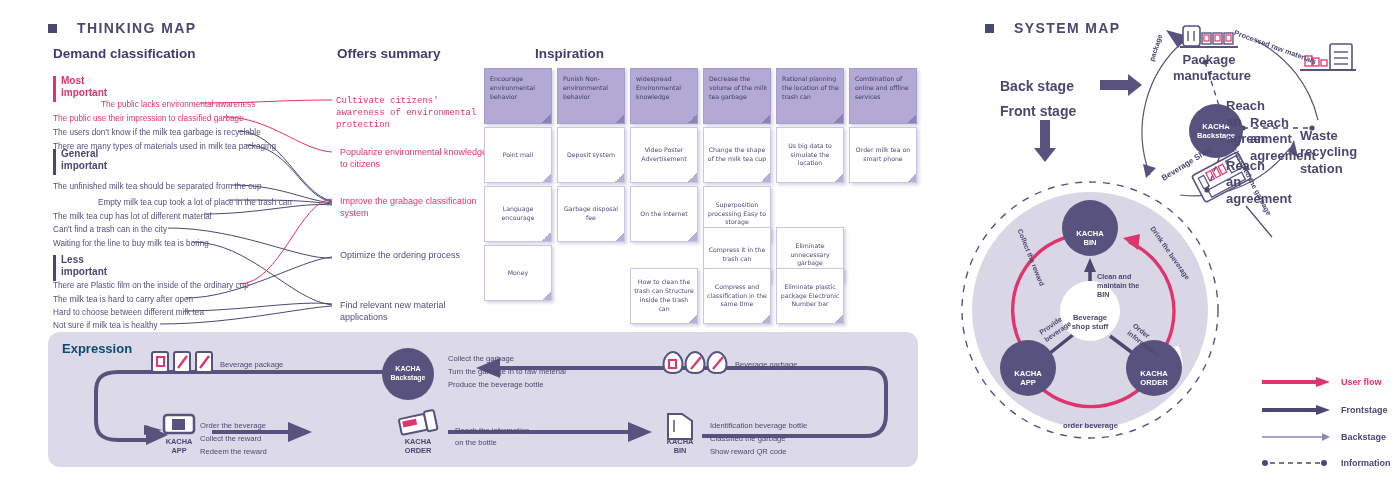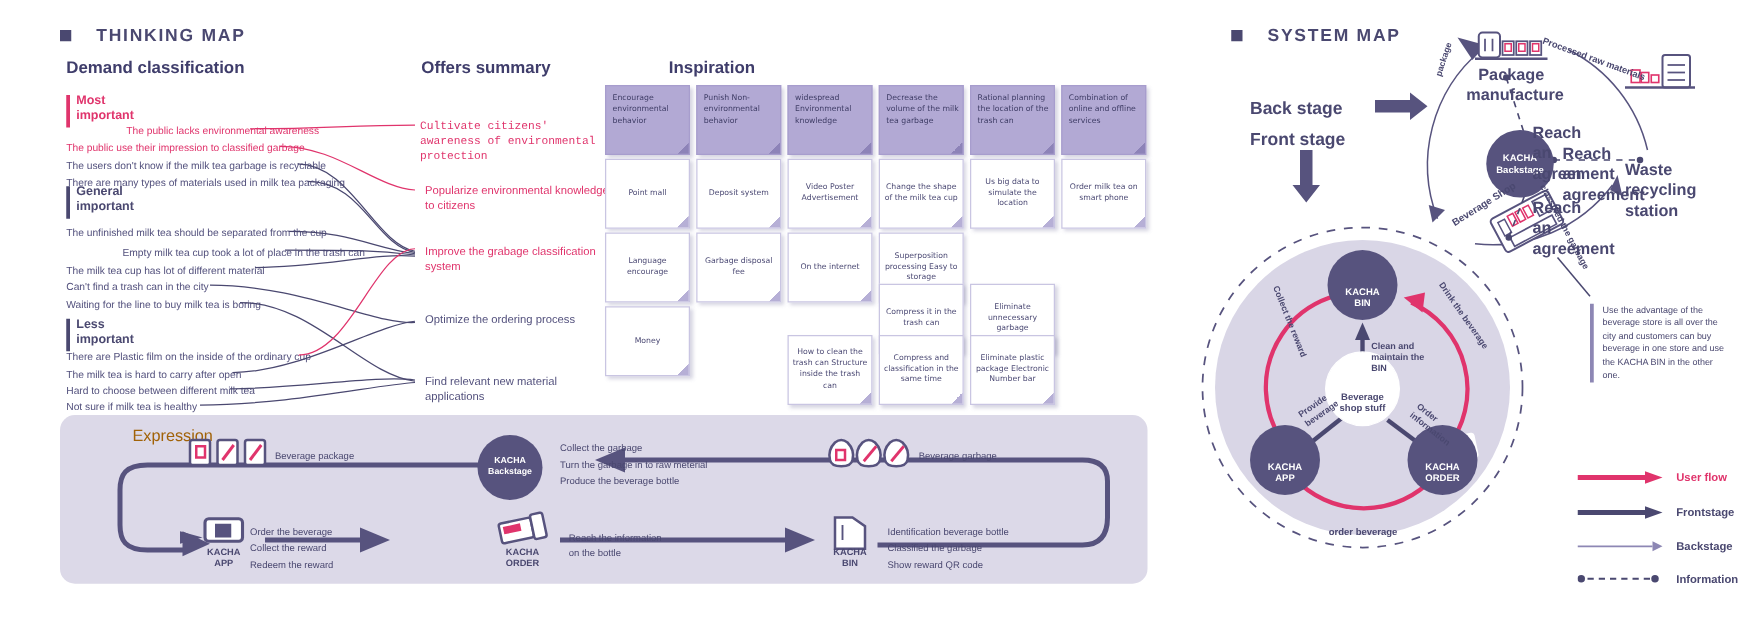--- a/index.html
+++ b/index.html
@@ -85,21 +85,21 @@
     background:linear-gradient(135deg, transparent 50%, #b6afd6 50%);
   }
   .note.head .fold { background:linear-gradient(135deg, transparent 50%, #8d83b8 50%); }
 
   
   .expr-panel {
     position:absolute;
     background:#dcd9e8;
     border-radius:12px;
   }
-  .expr-title { position:absolute; font-size:13px; font-weight:normal; color:#a16207;margin-left:44px; }
+  .expr-title { position:absolute; font-size:13px; font-weight:bold; color:#0c4a6e; }
   .expr-text { position:absolute; font-size:7.6px; line-height:1.55; color:#4a4870; white-space:nowrap; }
   .node-label { position:absolute; font-size:7.4px; font-weight:bold; line-height:1.25; color:#4a4870; text-align:center; }
   .circle-node {
     position:absolute; border-radius:50%;
     background:#57537e; color:#fff;
     display:flex; align-items:center; justify-content:center;
     text-align:center; font-size:7px; font-weight:bold; line-height:1.25;
   }
 
   
@@ -544,21 +544,20 @@
   </div>
 
   <div class="sm-lbl" style="left:1023px; top:228px; transform:rotate(68deg); transform-origin:left top; font-size:7px; color:#4a4870;">Collect the reward</div>
   <div class="sm-lbl" style="left:1155px; top:225px; transform:rotate(55deg); transform-origin:left top; font-size:7px;">Drink the beverage</div>
   <div class="sm-lbl" style="left:1063px; top:421px; font-size:7.6px;">order beverage</div>
 
   <div class="sm-lbl" style="left:1097px; top:272px; width:50px; font-size:7.2px;">Clean and maintain the BIN</div>
   <div class="sm-lbl" style="left:1038px; top:330px; width:40px; font-size:7px; transform:rotate(-35deg); transform-origin:left top;">Provide beverage</div>
   <div class="sm-lbl" style="left:1136px; top:322px; width:38px; font-size:7px; transform:rotate(38deg); transform-origin:left top;">Order information</div>
 
-  <div class="note-box" style="left:1272px; top:243px;">Use  the advantage of the beverage store is all over the city and customers can buy beverage in one store and use the KACHA BIN in the other one.</div>
 
   <div class="legend-row lg-user" style="left:1262px; top:376px;">
     <svg width="70" height="12">
       <line x1="0" y1="6" x2="54" y2="6" stroke="#e0346c" stroke-width="4"></line>
       <polygon points="54,1 68,6 54,11" fill="#e0346c"></polygon>
     </svg>
     <span class="lbl">User flow</span>
   </div>
   <div class="legend-row lg-dark" style="left:1262px; top:404px;">
     <svg width="70" height="12">

